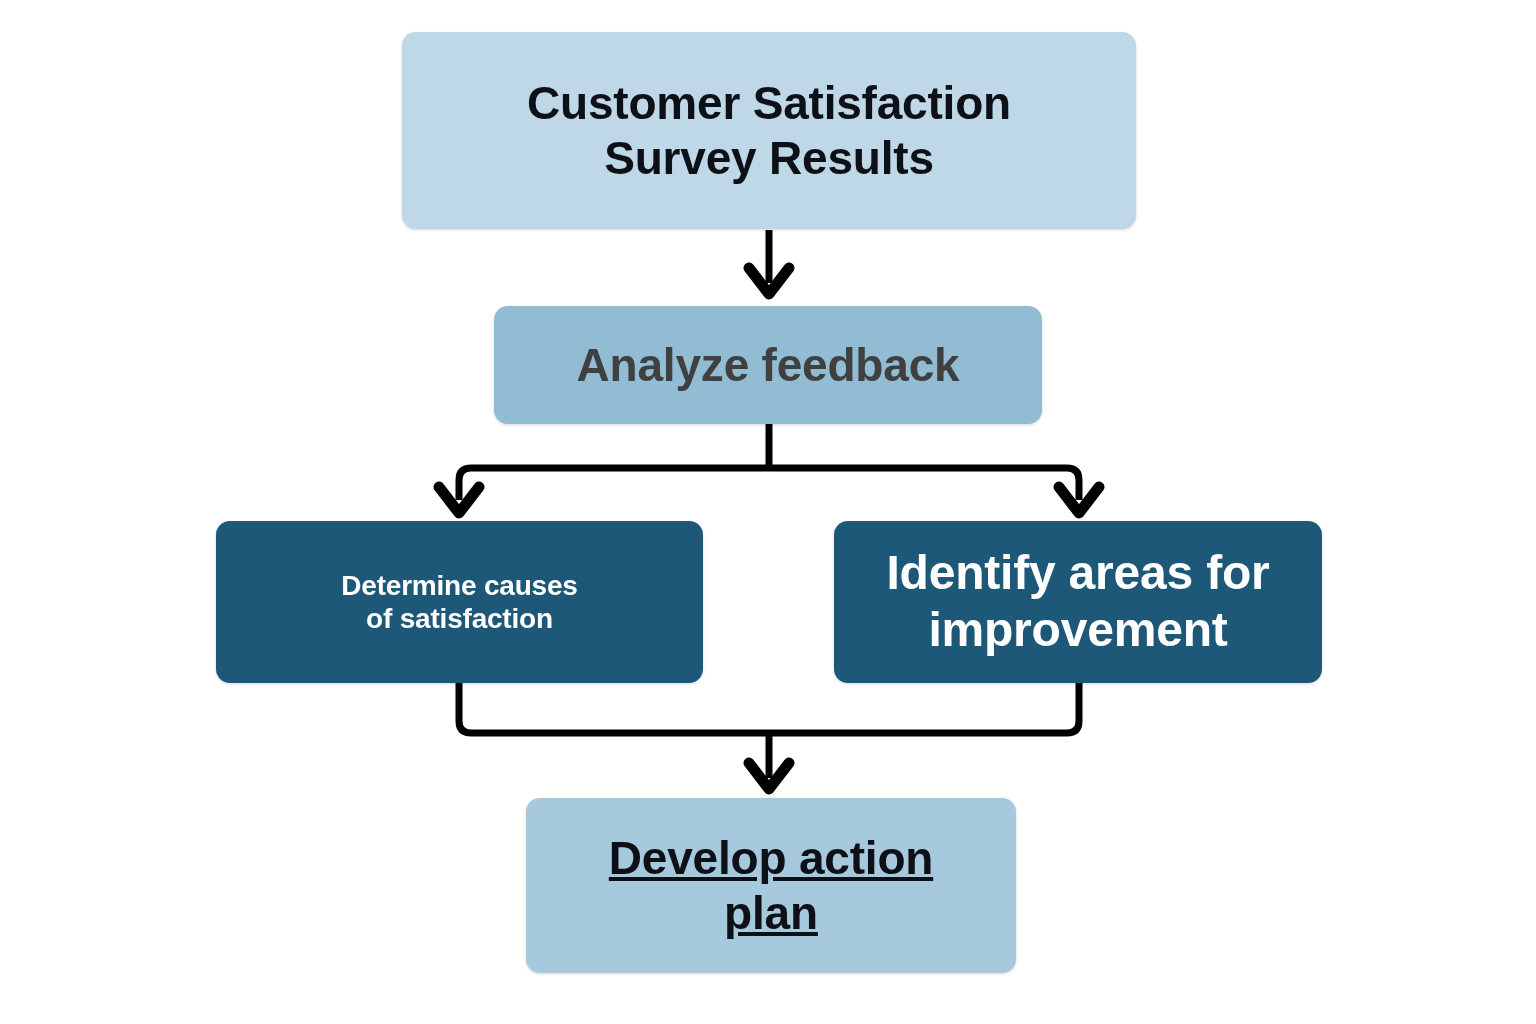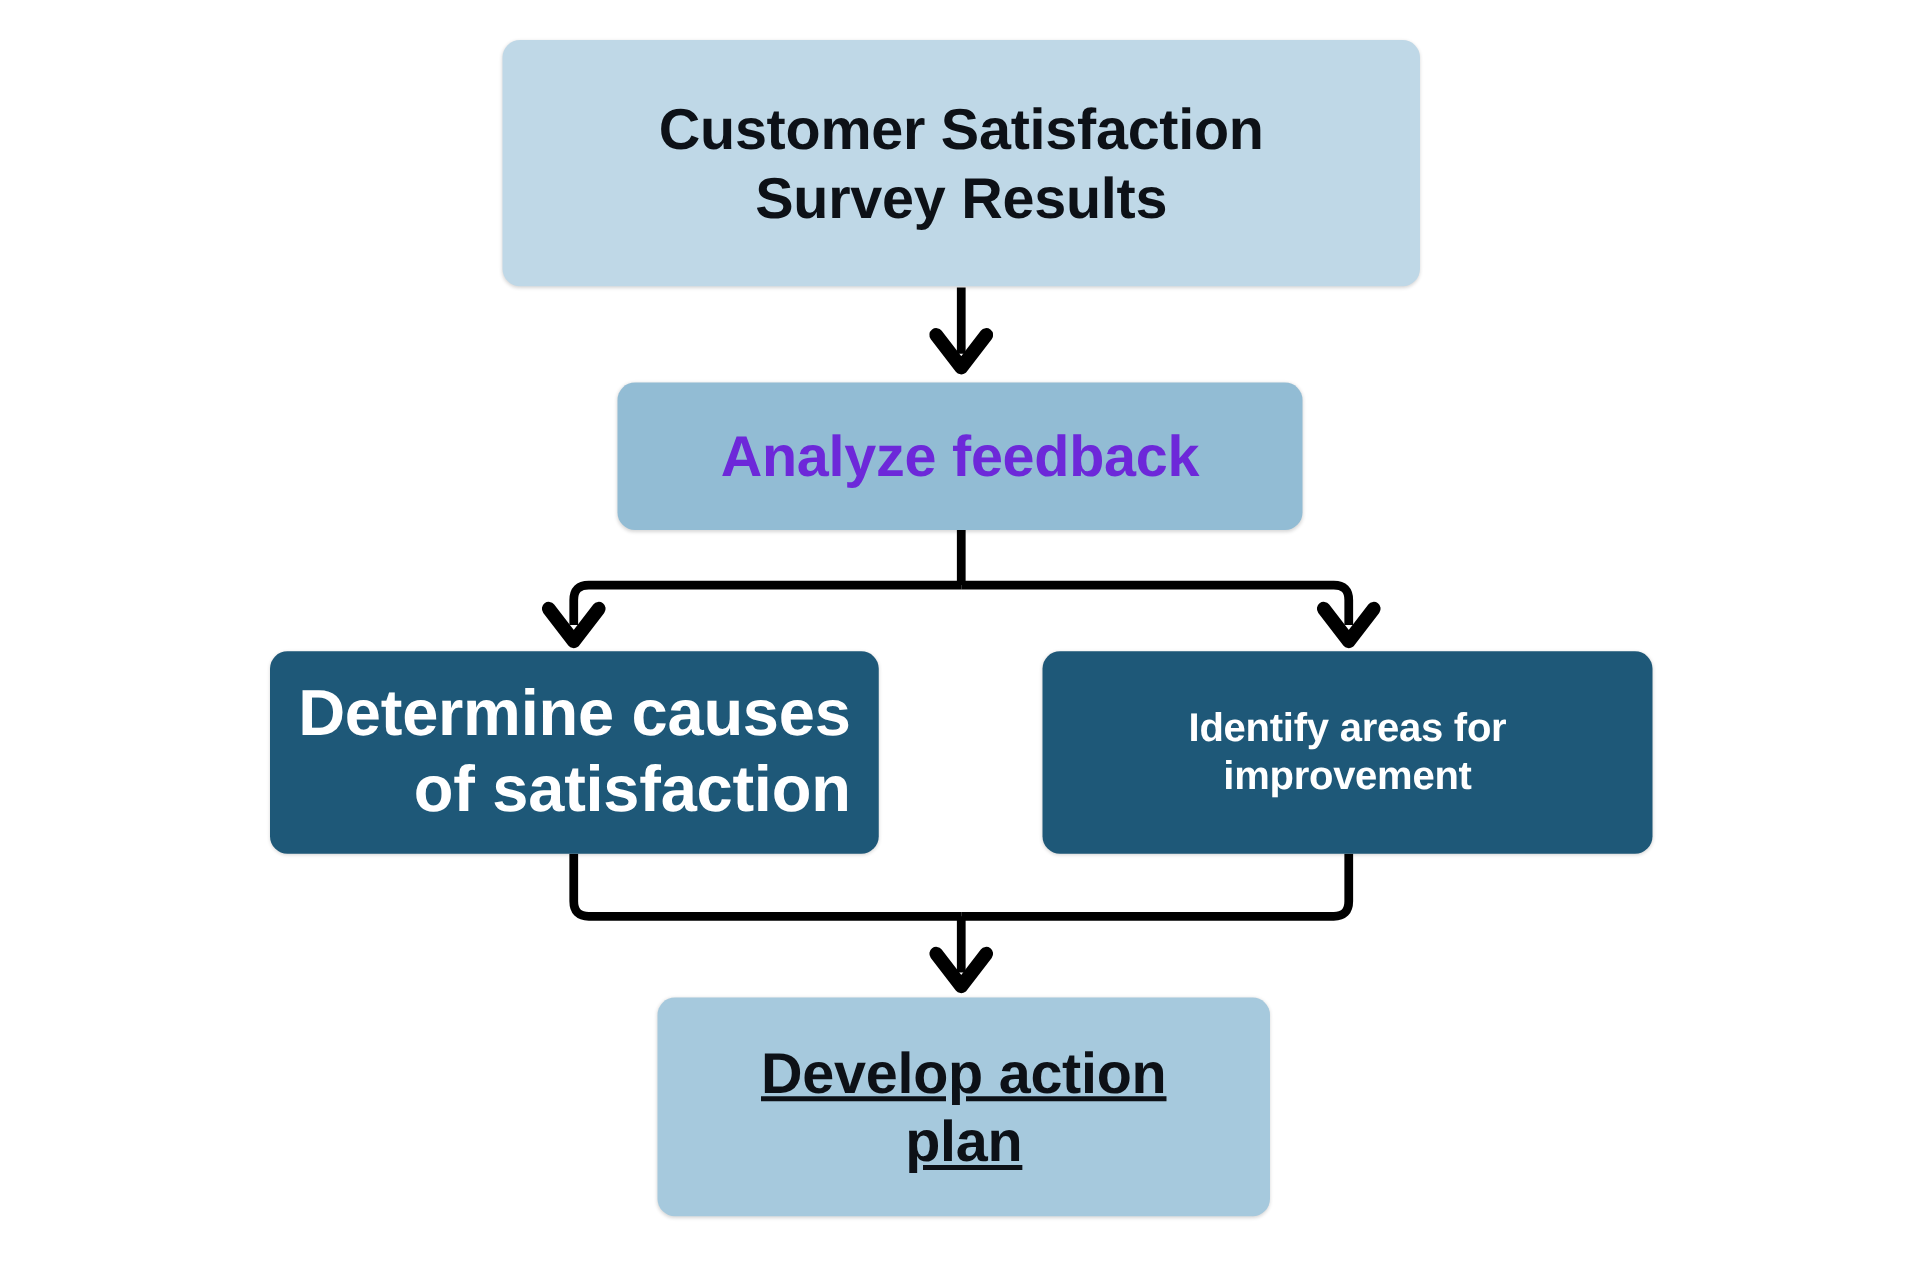--- a/index.html
+++ b/index.html
@@ -49,27 +49,26 @@
     font-size: 46px;
   }
   #node-analyze {
     left: 494px;  top: 306px;
     width: 548px; height: 118px;
     font-size: 46px;
   }
   #node-causes {
     left: 216px;  top: 521px;
     width: 487px; height: 162px;
-    font-size: 52px;
-    text-align: right;
+    font-size: 28px;
   }
   #node-improve {
     left: 834px;  top: 521px;
     width: 488px; height: 162px;
-    font-size: 32px;
+    font-size: 48px;
   }
   #node-plan {
     left: 526px;  top: 798px;
     width: 490px; height: 175px;
     font-size: 46px;
     text-decoration: underline;
   }
 </style>
 </head>
 <body>
@@ -109,21 +108,21 @@
       <path d="M 769 733 L 769 778" fill="none" stroke="#000000" stroke-width="7" stroke-linecap="butt"></path>
       <path d="M 749 763 L 769 789 L 789 763" fill="none" stroke="#000000" stroke-width="11" stroke-linecap="round" stroke-linejoin="round"></path>
     </g>
   </svg>
 
   <div class="node" id="node-start" style="background:#bfd8e7; color:#0d1117;">
     <span class="node-label">Customer Satisfaction
 Survey Results</span>
   </div>
 
-  <div class="node" id="node-analyze" style="background:#92bcd4; color:#6d28d9;">
+  <div class="node" id="node-analyze" style="background:#92bcd4; color:#404040;">
     <span class="node-label">Analyze feedback</span>
   </div>
 
   <div class="node" id="node-causes" style="background:#1e5878; color:#ffffff;">
     <span class="node-label">Determine causes
 of satisfaction</span>
   </div>
 
   <div class="node" id="node-improve" style="background:#1e5878; color:#ffffff;">
     <span class="node-label">Identify areas for

